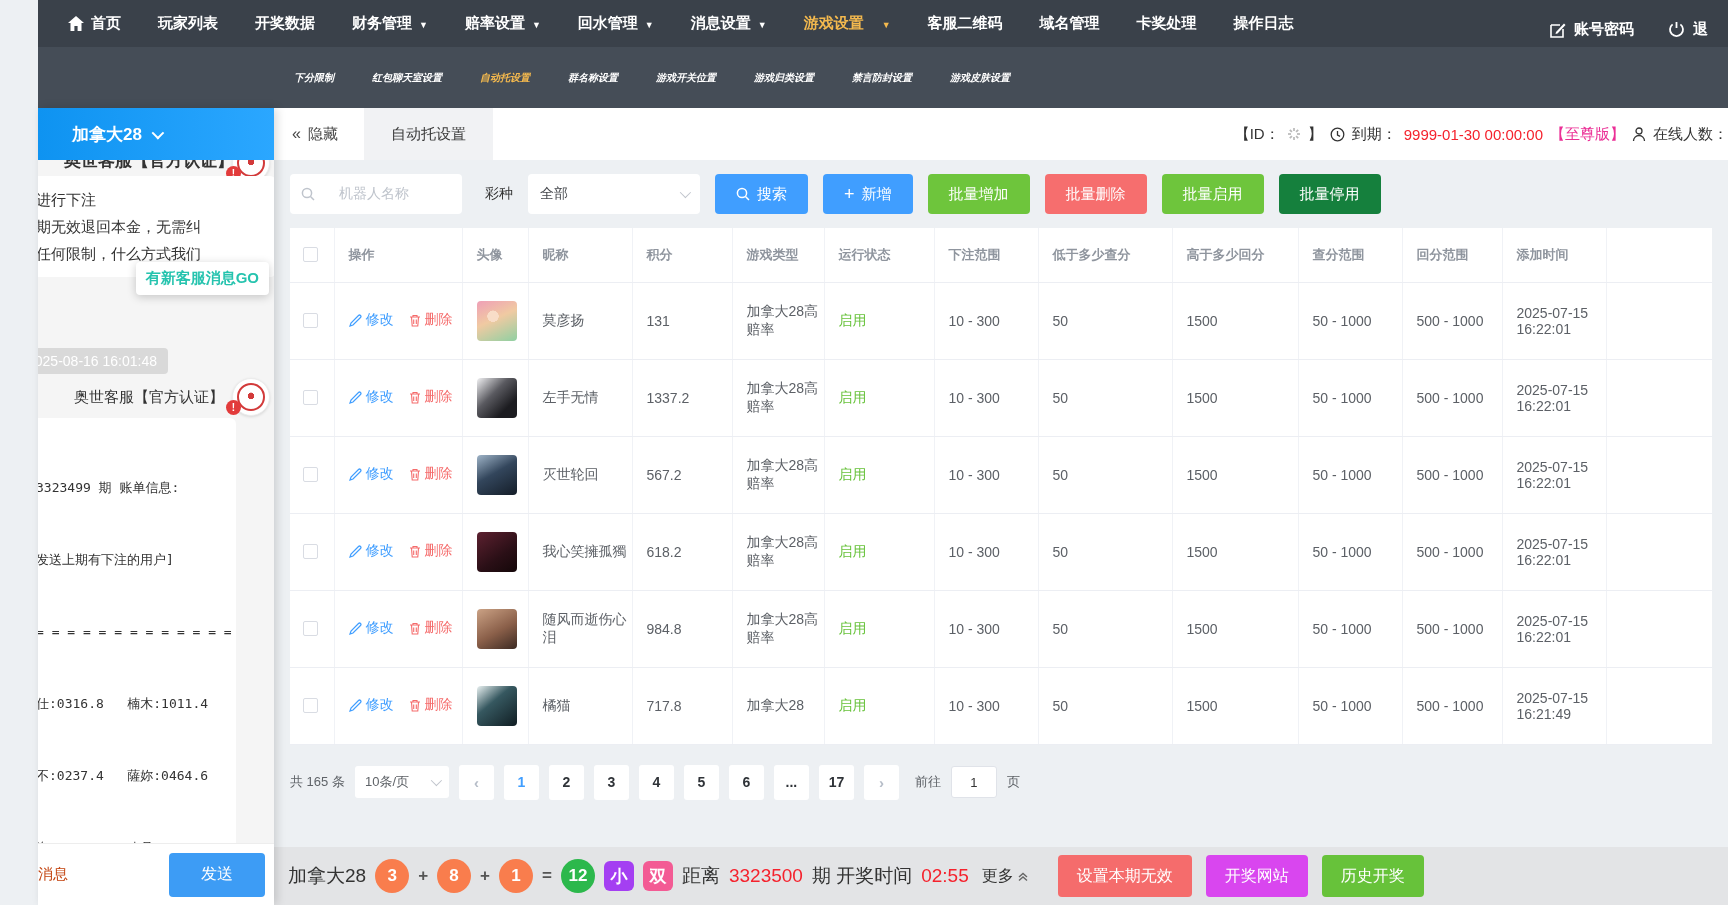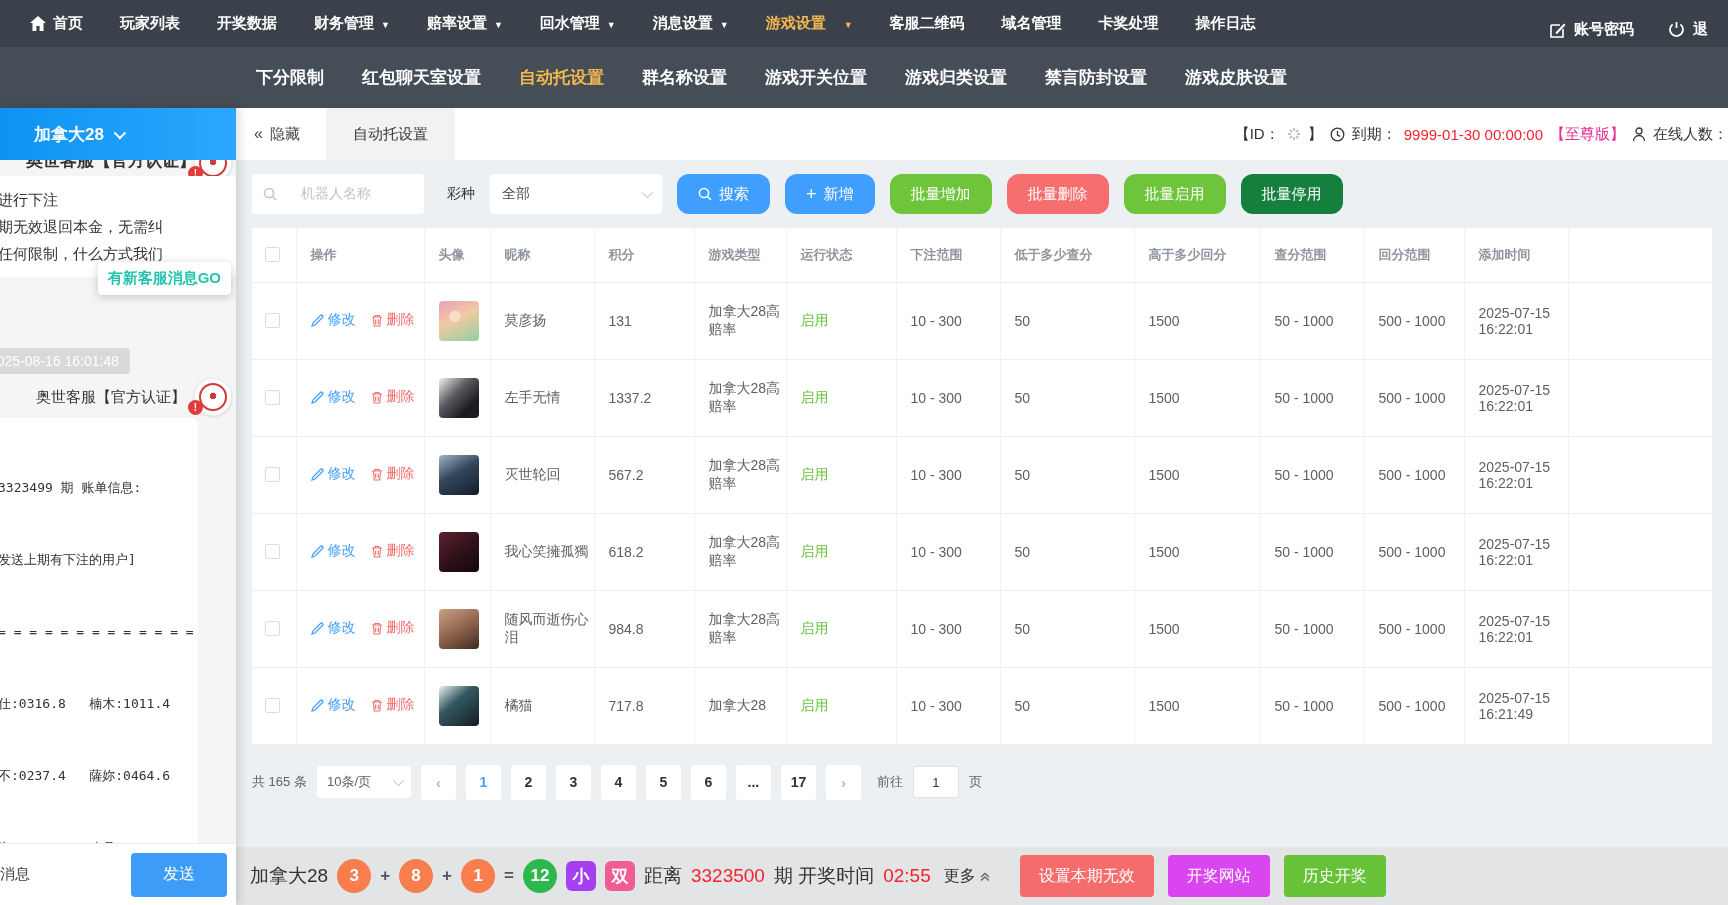--- a/index.html
+++ b/index.html
@@ -1,31 +1,31 @@
 <!DOCTYPE html>
 <html><head>
 <meta charset="utf-8">
 <style>
   * { margin:0; padding:0; box-sizing:border-box; }
   html,body { width:1728px; height:905px; overflow:hidden; font-family:"Liberation Sans",sans-serif; background:#edf0f3; }
-  .app { display:flex; flex-direction:column; width:1728px; height:905px; }
+  .app { display:flex; flex-direction:column; width:1728px; height:905px;padding-left:38px; }
 
   
   .topnav { flex:0 0 47px; background:#3a414a; display:flex; align-items:center; padding:0 20px 0 30px; color:#fff; }
   .topnav-items { display:flex; align-items:center; gap:37px; white-space:nowrap; }
   .tn-item { display:flex; align-items:center; gap:7px; font-size:15px; font-weight:700; cursor:pointer; }
   .tn-item.active { color:#f4b94e;gap:18px; }
   .caret { font-size:9px; transform:translateY(1px); }
   .topnav-right { margin-left:auto; display:flex; align-items:center; gap:34px; white-space:nowrap;margin-top:12px; }
   .tn-right-item { display:flex; align-items:center; gap:8px; font-size:15px; font-weight:700; cursor:pointer; }
   .icon-svg { display:inline-block; }
 
   
   .subnav { flex:0 0 61px; background:#454d57; display:flex; align-items:center; gap:38px; padding-left:256px; color:#fff; white-space:nowrap; }
-  .sn-item { font-size:17px; font-weight:700; cursor:pointer; }
+  .sn-item { font-size:10px; font-weight:700; cursor:pointer;font-style:italic; }
   .sn-item.active { color:#f4b94e; }
 
   
   .workspace { flex:1; display:flex; min-height:0; }
 
   
   .sidebar { flex:0 0 236px; width:236px; display:flex; flex-direction:column; background:#f5f5f5; box-shadow:3px 0 9px rgba(0,0,0,.14); z-index:6; }
   .sidebar-header { flex:0 0 52px; background:linear-gradient(90deg,#0e93f1,#2ba7ff); color:#fff; display:flex; align-items:center; gap:10px; padding-left:34px; font-size:17px; font-weight:700; position:relative; z-index:3; }
   .chev-down { width:9px; height:9px; border-right:2px solid #fff; border-bottom:2px solid #fff; transform:rotate(45deg) translateY(-2px); }
   .chat { flex:1; position:relative; overflow:hidden; background:#f5f5f5; }
@@ -37,21 +37,21 @@
   .svc-badge::after { content:"!"; }
   .av-top { top:-16px; right:4px; }
   .av-mid { top:218px; right:4px; }
   .bubble { position:absolute; background:#fff; border-radius:6px; color:#333; }
   .bubble1 { top:16px; left:-16px; width:254px; padding:10px 12px 10px 14px; font-size:15px; line-height:27px; }
   .tooltip { position:absolute; top:102px; right:5px; background:#fff; border-radius:4px; box-shadow:0 2px 10px rgba(0,0,0,.2); padding:7px 10px; color:#25c3ae; font-size:15px; font-weight:700; white-space:nowrap; }
   .timestamp { position:absolute; top:188px; left:-22px; background:#d9d9d9; color:#fff; font-size:14px; border-radius:4px; padding:5px 11px; white-space:nowrap; }
   .svc-name-row { position:absolute; top:228px; right:50px; font-size:15px; color:#333; white-space:nowrap; }
   .bubble2 { top:258px; left:-12px; width:210px; padding:10px 8px 12px 10px; font-family:"DejaVu Sans Mono",monospace; font-size:13px; line-height:24px; white-space:pre; overflow:hidden; }
   .chat-input { flex:0 0 62px; background:#fff; border-top:1px solid #ededed; display:flex; align-items:center; padding:0 9px; }
-  .msg-placeholder { margin-left:-9px; color:#404040; font-size:15px;text-align:center; }
+  .msg-placeholder { margin-left:-9px; color:#c2410c; font-size:15px;text-align:center; }
   .send-btn { margin-left:auto; width:96px; height:44px; background:#3d9cf5; color:#fff; font-size:16px; border:none; border-radius:4px; cursor:pointer; }
 
   
   .main { flex:1; display:flex; flex-direction:column; min-width:0; }
   .crumbbar { flex:0 0 52px; background:#fff; display:flex; align-items:center; padding-left:18px; overflow:hidden; white-space:nowrap; }
   .hide-btn { display:flex; align-items:center; gap:7px; font-size:15px; color:#464646; cursor:pointer; }
   .hide-icon { font-size:16px; color:#464646; }
   .crumb-tab { height:52px; margin-left:26px; background:#f1f2f4; display:flex; align-items:center; padding:0 27px; font-size:15px; color:#3a3a3a; cursor:pointer; }
   .crumb-right { margin-left:auto; display:flex; align-items:center; gap:7px; font-size:15px; color:#333; }
   .red-text { color:#f5222d; }
@@ -60,21 +60,21 @@
   .content { flex:1; background:#edf0f3; padding:14px 16px 0; min-height:0; overflow:hidden; }
 
   
   .toolbar { display:flex; align-items:center; gap:15px; }
   .search-box { width:172px; height:40px; background:#fff; border-radius:4px; display:flex; align-items:center; gap:24px; padding:0 11px; }
   .ph-text { color:#bfc4cc; font-size:14px; }
   .lottery-label { font-size:14px; color:#333; margin-left:8px; }
   .select-box { width:172px; height:40px; background:#fff; border-radius:4px; display:flex; align-items:center; justify-content:space-between; padding:0 12px; cursor:pointer; }
   .select-value { font-size:14px; color:#46494e; }
   .sel-chev { width:8px; height:8px; border-right:1.6px solid #c0c4cc; border-bottom:1.6px solid #c0c4cc; transform:rotate(45deg) translateY(-2px); }
-  .btn { height:40px; border:none; border-radius:12px; color:#fff; font-size:15px; display:inline-flex; align-items:center; justify-content:center; gap:7px; padding:0 21px; cursor:pointer; white-space:nowrap; }
+  .btn { height:40px; border:none; border-radius:4px; color:#fff; font-size:15px; display:inline-flex; align-items:center; justify-content:center; gap:7px; padding:0 21px; cursor:pointer; white-space:nowrap; }
   .btn-blue { background:#409eff; }
   .btn-green { background:#6ec53c; }
   .btn-red { background:#f66e6e; }
   .btn-orange { background:#15803d; }
   .plus-icon::before { content:"+"; font-size:18px; font-weight:400; }
 
   
   .table-panel { background:#fff; margin-top:14px; }
   table { width:100%; border-collapse:collapse; table-layout:fixed; }
   th,td { border-bottom:1px solid #eceef3; border-right:1px solid #f0f2f6; overflow:hidden; }

